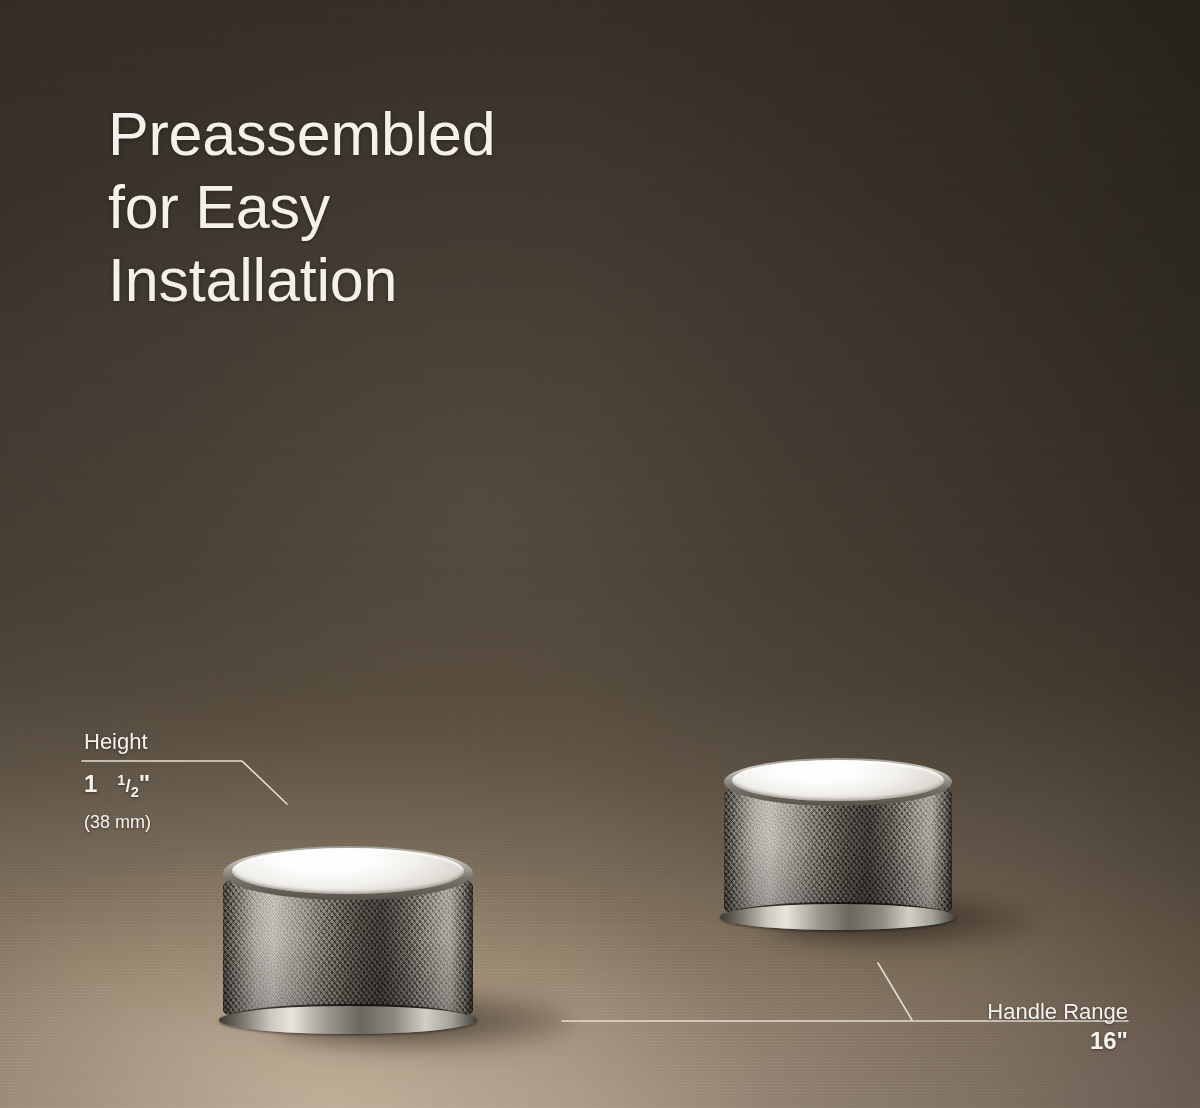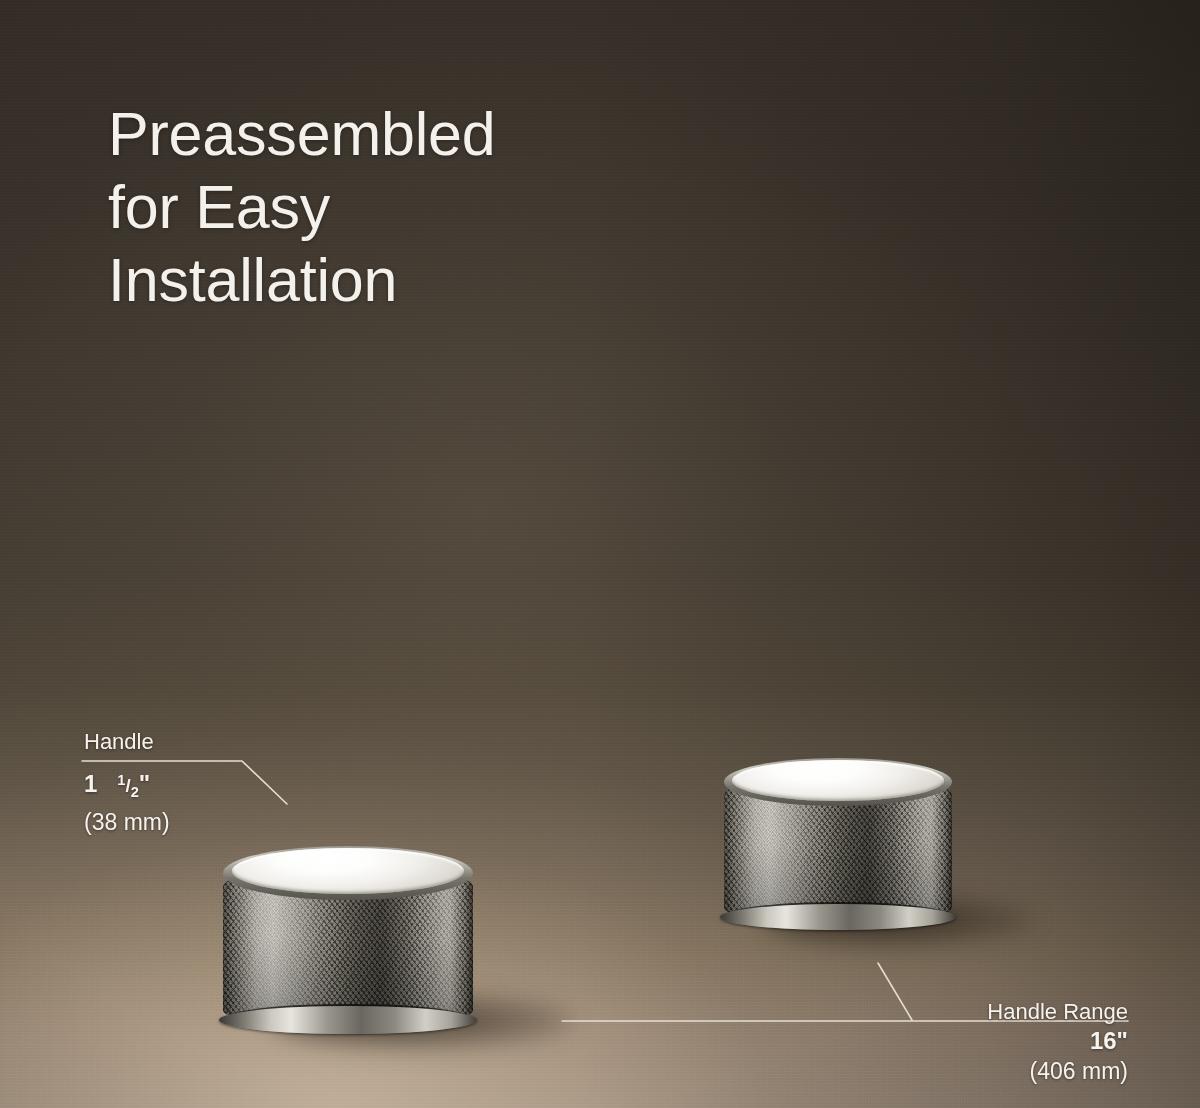--- a/index.html
+++ b/index.html
@@ -202,21 +202,21 @@
     font-size:22px; font-weight:400; line-height:27px;
     text-shadow:0 1px 3px rgba(0,0,0,.45);
     white-space:nowrap;
   }
   .callout .val{
     font-size:24px; font-weight:700; line-height:30px;
     text-shadow:0 1px 3px rgba(0,0,0,.45);
     white-space:nowrap;
   }
   .callout .sub{
-    font-size:23px; font-weight:400; line-height:30px;
+    font-size:18px; font-weight:400; line-height:30px;
     text-shadow:0 1px 3px rgba(0,0,0,.45);
     white-space:nowrap;
   }
   .frac{ font-size:.78em;margin-left:20px; }
   .frac sup, .frac sub{ font-size:.78em; }
 
   .leader{ position:absolute; overflow:visible; }
 </style>
 </head>
 <body>
@@ -263,35 +263,34 @@
       <div class="basedark" style="left:12px; top:164px; width:242px; height:28px;"></div>
       <div class="baserim" style="left:4px; top:166px; width:258px; height:28px;"></div>
     </div>
   </div>
 
   <svg class="leader" width="300" height="70" style="left:78px; top:748px;" viewBox="0 0 300 70">
     <polyline points="4,13 164,13 209,56" fill="none" stroke="#e6ded2" stroke-width="1.6" stroke-linecap="round" stroke-linejoin="round"></polyline>
   </svg>
 
   <div class="callout" style="left:84px; top:728px;">
-    <div class="lbl">Handle</div>
+    <div class="lbl">Height</div>
   </div>
 
   <div class="callout" style="left:84px; top:765px;">
     <div class="val"><span>1</span><span class="frac"><sup>1</sup>/<sub>2</sub></span><span>"</span></div>
     <div class="sub">(38 mm)</div>
   </div>
 
   <svg class="leader" width="580" height="80" style="left:556px; top:958px;" viewBox="0 0 580 80">
     <polyline points="322,5 356,62" fill="none" stroke="#e6ded2" stroke-width="1.6" stroke-linecap="round"></polyline>
     <line x1="6" y1="63" x2="572" y2="63" stroke="#e6ded2" stroke-width="1.6" stroke-linecap="round"></line>
   </svg>
 
   <div class="callout" style="left:828px; top:986px; width:300px; text-align:right;margin-top:12px;">
     <div class="lbl">Handle Range</div>
   </div>
 
   <div class="callout" style="left:828px; top:1026px; width:300px; text-align:right;">
     <div class="val">16"</div>
-    <div class="sub">(406 mm)</div>
   </div>
 
 </div>
 
 </body></html>

